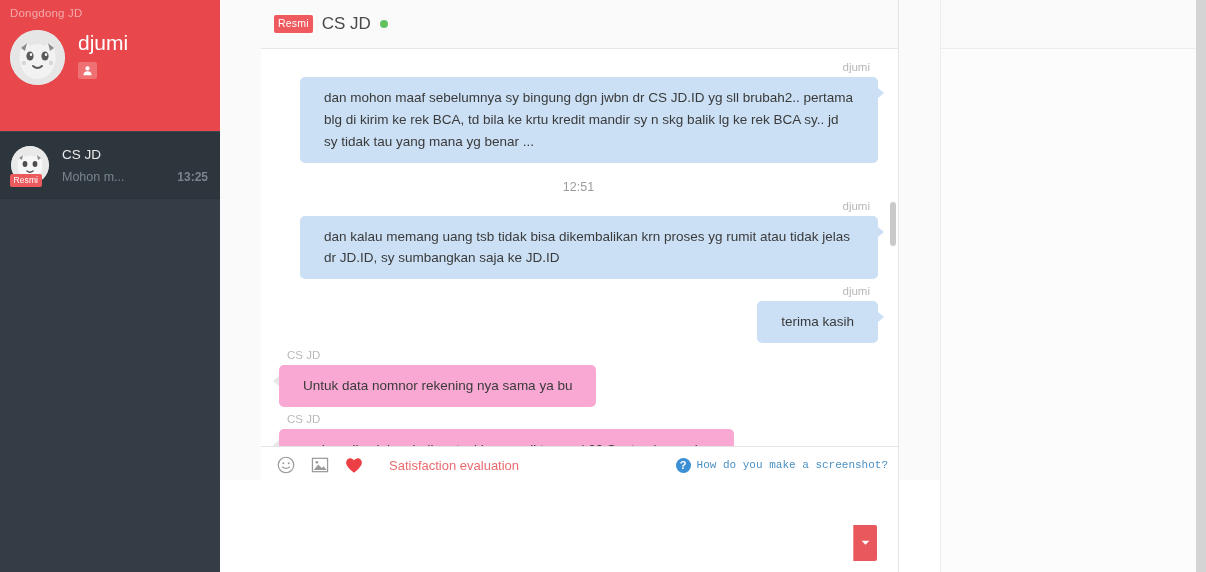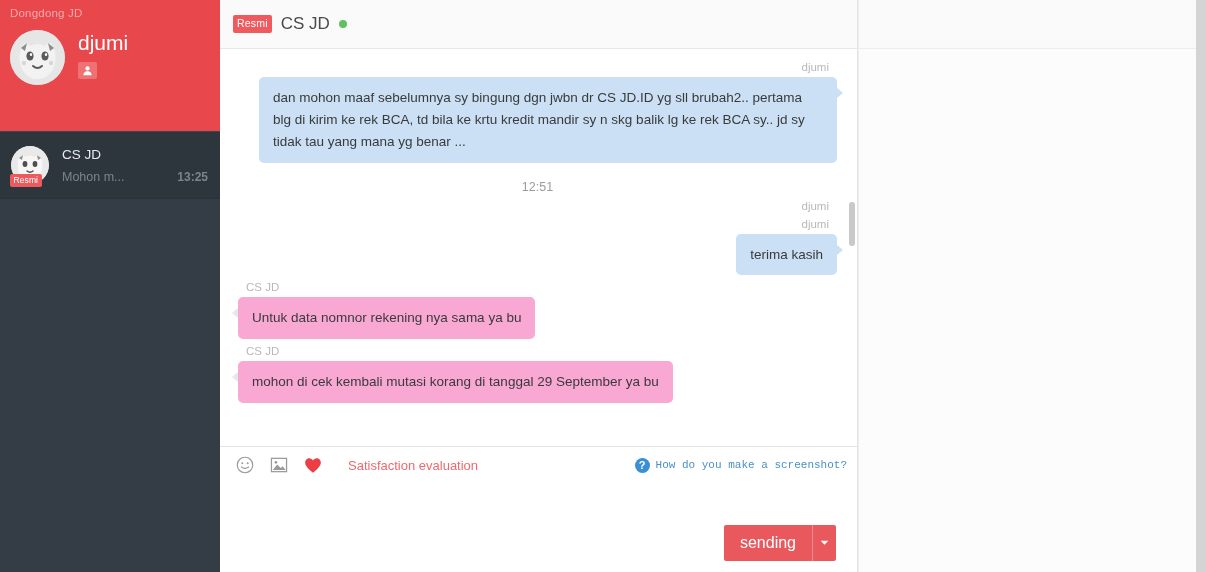--- a/index.html
+++ b/index.html
@@ -7,20 +7,21 @@
     width: 1206px; height: 572px;
     overflow: hidden;
     font-family: "Liberation Sans", sans-serif;
     background: #ffffff;
   }
   #app {
     position: relative;
     width: 1206px; height: 480px;
     display: flex;
     background: #fafafa;
+    gap: 41px;
   }
 
   
   .sidebar {
     width: 220px; height: 572px;
     background: #343d46;
     flex: 0 0 220px;
     position: relative;
   }
   .sidebar-header {
@@ -161,21 +162,21 @@
     margin: 6px 8px 4px 8px;
     display: block;
   }
   .bubble {
     display: inline-block;
     position: relative;
     text-align: left;
     font-size: 13.5px;
     line-height: 1.62;
     color: #3a3a3a;
-    padding: 10px 14px;
+    padding: 10px 24px;
     border-radius: 5px;
     max-width: 578px;
   }
   .bubble.them { background: #f9a8d4; }
   .bubble.me   { background: #cbe0f5; }
   .bubble.them:before {
     content: "";
     position: absolute;
     left: -6px; top: 11px;
     border-width: 5px 6px 5px 0;
@@ -394,20 +395,21 @@
 
       <div class="msg-group right">
         <span class="sender">djumi</span>
         <div class="bubble me">dan mohon maaf sebelumnya sy bingung dgn jwbn dr CS JD.ID yg sll brubah2.. pertama blg di kirim ke rek BCA, td bila ke krtu kredit mandir sy n skg balik lg ke rek BCA sy.. jd sy tidak tau yang mana yg benar ...</div>
       </div>
 
       <div class="timestamp-sep">12:51</div>
 
       <div class="msg-group right">
         <span class="sender">djumi</span>
+        <div class="bubble me">dan kalau memang uang tsb tidak bisa dikembalikan krn proses yg rumit atau tidak jelas dr JD.ID, sy sumbangkan saja ke JD.ID</div>
       </div>
 
       <div class="msg-group right">
         <span class="sender">djumi</span>
         <div class="bubble me">terima kasih</div>
       </div>
 
       <div class="msg-group">
         <span class="sender">CS JD</span>
         <div class="bubble them">Untuk data nomnor rekening nya sama ya bu</div>
@@ -451,21 +453,20 @@
 
         <span class="tb-right">
           <span class="qmark">?</span>
           <span class="screenshot-link">How do you make a screenshot?</span>
         </span>
       </div>
 
       <textarea class="composer-input" placeholder="" style=""></textarea>
 
       <div class="send-row">
-        <button class="send-btn">sending</button>
         <span class="send-caret">
           <svg viewBox="0 0 10 7" width="9" height="6">
             <path d="M0.5 1 L5 5.6 L9.5 1Z" fill="#ffffff"></path>
           </svg>
         </span>
       </div>
     </div>
   </div>
 
   <div class="right-panel">

